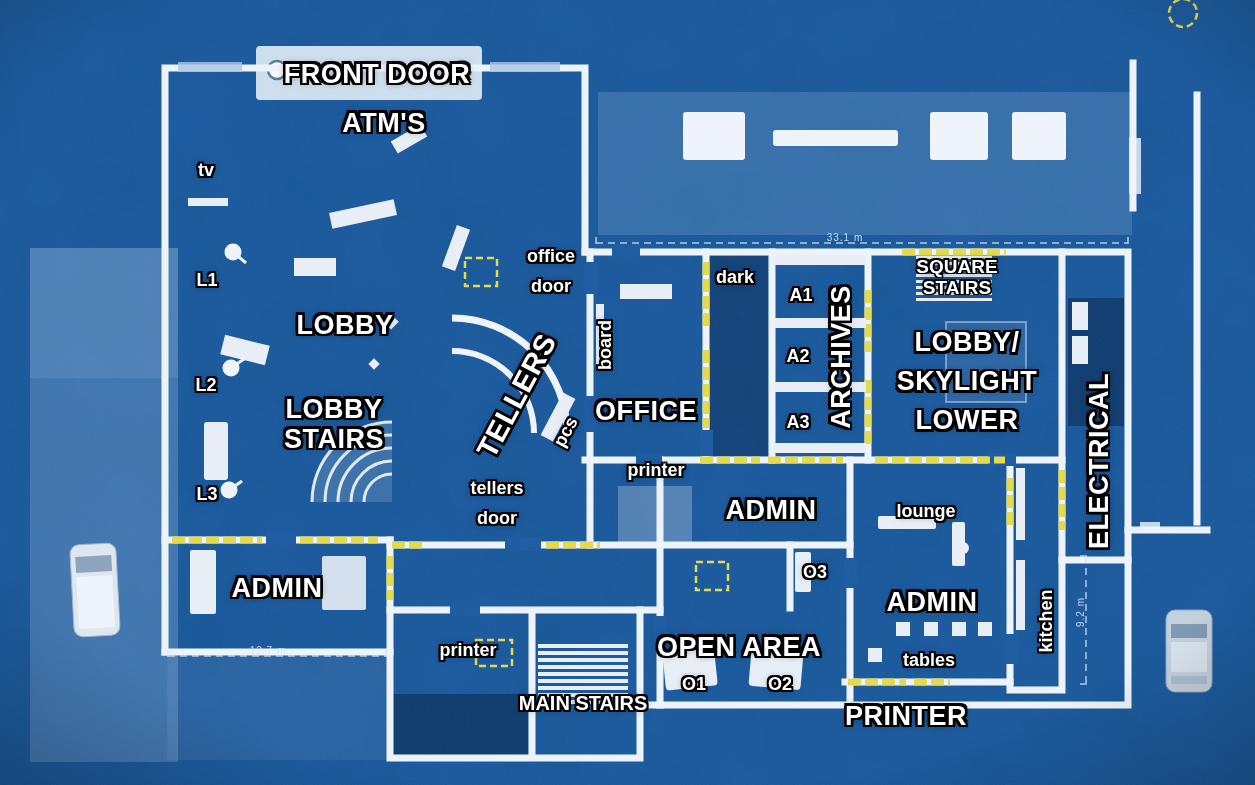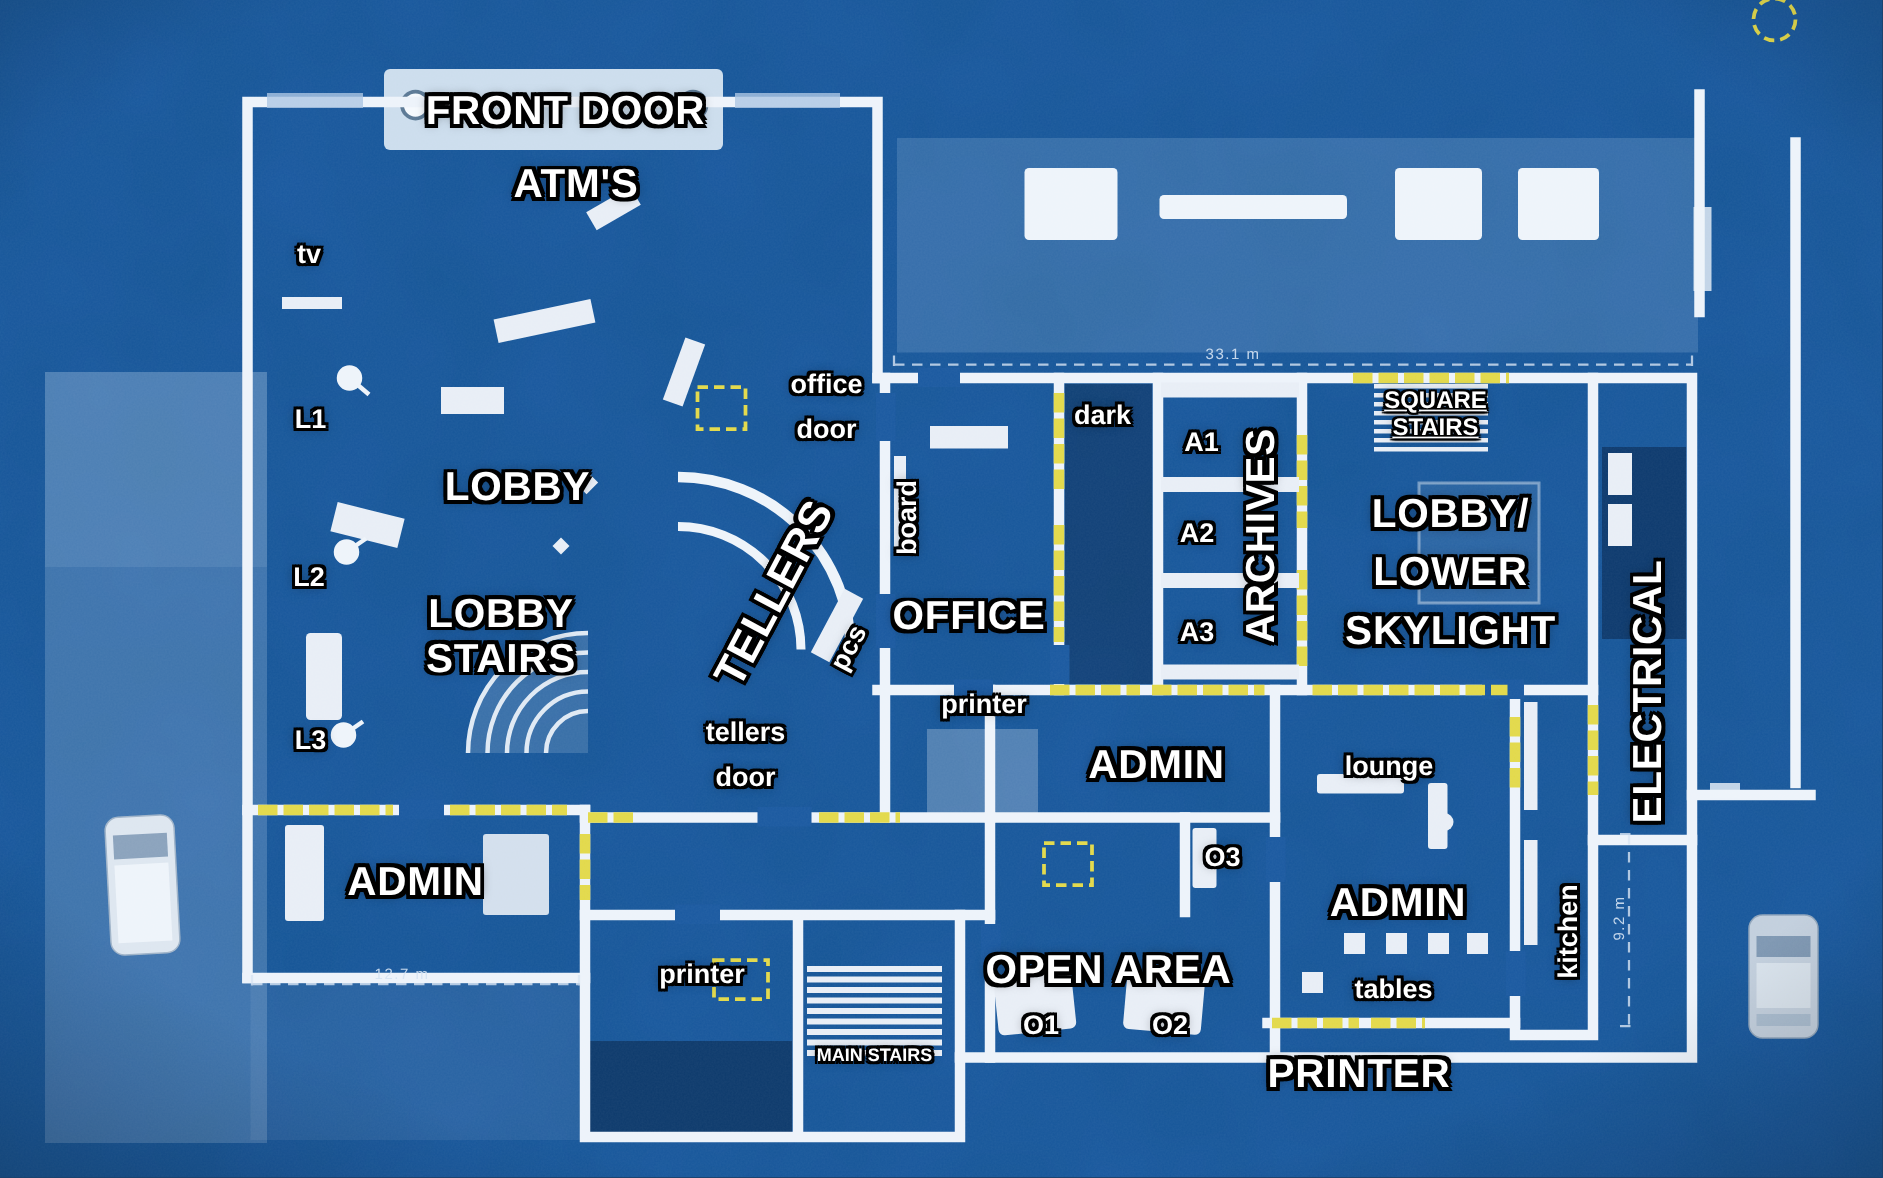--- a/index.html
+++ b/index.html
@@ -11,21 +11,21 @@
     --o:2px;
     text-shadow:
       calc(-1*var(--o)) 0 0 #000, var(--o) 0 0 #000,
       0 calc(-1*var(--o)) 0 #000, 0 var(--o) 0 #000,
       calc(-1*var(--o)) calc(-1*var(--o)) 0 #000, var(--o) calc(-1*var(--o)) 0 #000,
       calc(-1*var(--o)) var(--o) 0 #000, var(--o) var(--o) 0 #000,
       0 0 7px rgba(0,0,0,.55);
   }
   .big{font-size:27px;--o:2.5px;letter-spacing:.5px;}
   .small{font-size:18px;--o:2px;}
-  .xs{font-size:16px;text-decoration:underline;--o:1.5px;}
+  .xs{font-size:19px;--o:1.5px;}
   .stack span{display:block;line-height:1.12;}
   .stack-sm span{display:block;line-height:1.65;}
   .sky span{display:block;line-height:1.45;}
   .meas{font-size:10px;font-weight:normal;color:#d6e4f4;text-shadow:none;opacity:.9;letter-spacing:1px;}
 </style>
 </head>
 <body>
 
 <div id="screen">
 
@@ -276,22 +276,22 @@
 <div class="lbl small" style="left:798px;top:422px">A3</div>
 <div class="lbl big" style="left:841px;top:357px;--r:-90deg">ARCHIVES</div>
 
 <div class="lbl xs stack" style="left:957px;top:277px">
   <span>SQUARE</span>
   <span>STAIRS</span>
 </div>
 
 <div class="lbl big sky" style="left:967px;top:382px">
   <span>LOBBY/</span>
+  <span>SKYLIGHT</span>
   <span>LOWER</span>
-  <span>SKYLIGHT</span>
 </div>
 
 <div class="lbl big" style="left:1099px;top:461px;--r:-90deg">ELECTRICAL</div>
 <div class="lbl small" style="left:656px;top:470px">printer</div>
 
 <div class="lbl small stack-sm" style="left:497px;top:504px">
   <span>tellers</span>
   <span>door</span>
 </div>
 
@@ -299,20 +299,20 @@
 <div class="lbl small" style="left:926px;top:511px">lounge</div>
 <div class="lbl small" style="left:815px;top:572px">O3</div>
 <div class="lbl big" style="left:277px;top:588px">ADMIN</div>
 <div class="lbl big" style="left:932px;top:602px">ADMIN</div>
 <div class="lbl small" style="left:1046px;top:621px;--r:-90deg">kitchen</div>
 <div class="lbl small" style="left:468px;top:650px">printer</div>
 <div class="lbl big" style="left:739px;top:647px">OPEN AREA</div>
 <div class="lbl small" style="left:929px;top:660px">tables</div>
 <div class="lbl small" style="left:694px;top:684px">O1</div>
 <div class="lbl small" style="left:780px;top:684px">O2</div>
-<div class="lbl small" style="left:583px;top:703px;font-size:12px">MAIN STAIRS</div>
+<div class="lbl small" style="left:583px;top:703px;font-size:20px">MAIN STAIRS</div>
 <div class="lbl big" style="left:906px;top:716px">PRINTER</div>
 
-<div class="lbl meas" style="left:822px;top:237px">33.1 m</div>
+<div class="lbl meas" style="left:845px;top:237px">33.1 m</div>
 <div class="lbl meas" style="left:268px;top:650px">12.7 m</div>
 <div class="lbl meas" style="left:1080px;top:612px;--r:-90deg">9.2 m</div>
 
 </div>
 
 </body></html>

